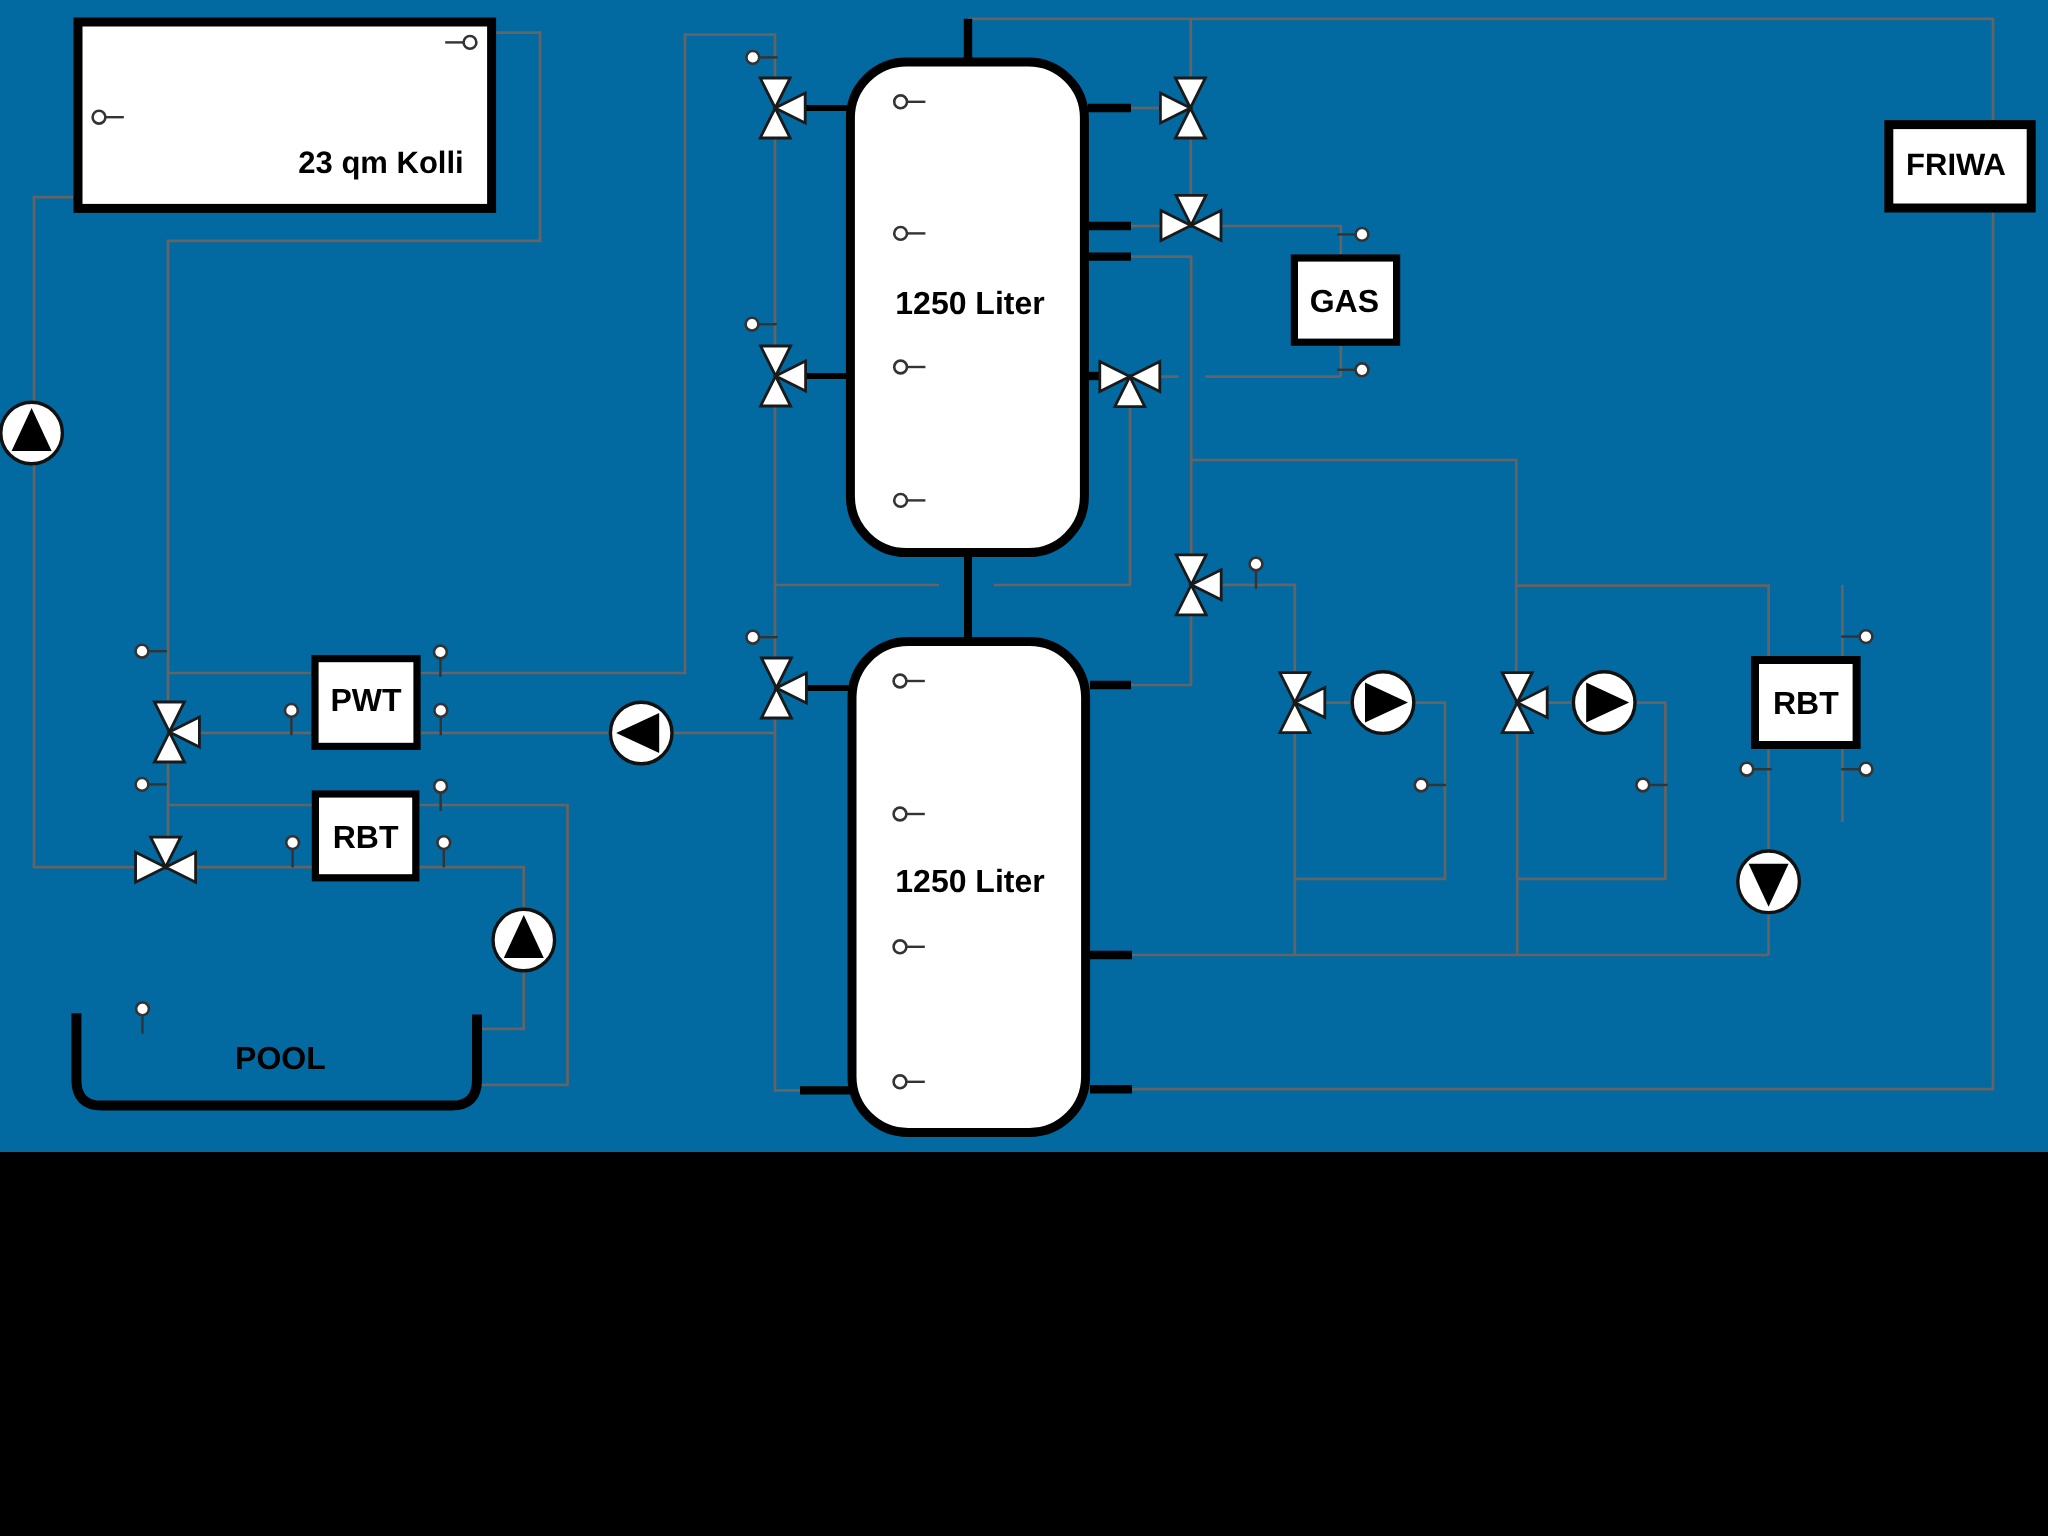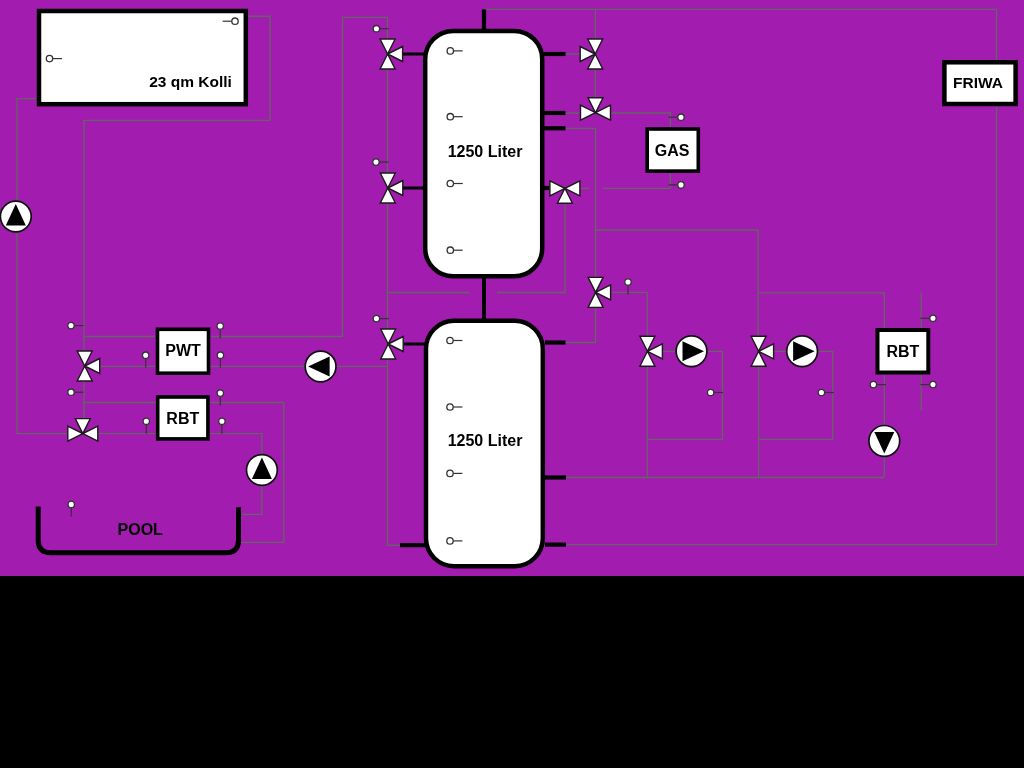--- a/index.html
+++ b/index.html
@@ -1,16 +1,16 @@
 <!DOCTYPE html>
 <html><head>
 <meta charset="utf-8">
 <style>
   html,body{margin:0;padding:0;background:#fff;}
-  #stage{position:relative;width:1024px;height:768px;background:#a21caf;overflow:hidden;}
+  #stage{position:relative;width:1024px;height:768px;background:#0369a1;overflow:hidden;}
   svg{display:block;}
   text{font-family:"Liberation Sans", sans-serif;font-weight:bold;fill:#000;}
 </style>
 </head>
 <body>
 <div id="stage">
 <svg width="1024" height="768" viewBox="0 0 1024 768">
 <defs>
   <g id="valve">
     <path d="M-7.5,-15 L7.5,-15 L0,0 Z M-7.5,15 L7.5,15 L0,0 Z M15,-7.5 L15,7.5 L0,0 Z" fill="#fff" stroke="#1a1a1a" stroke-width="1.4" stroke-linejoin="miter"></path>

